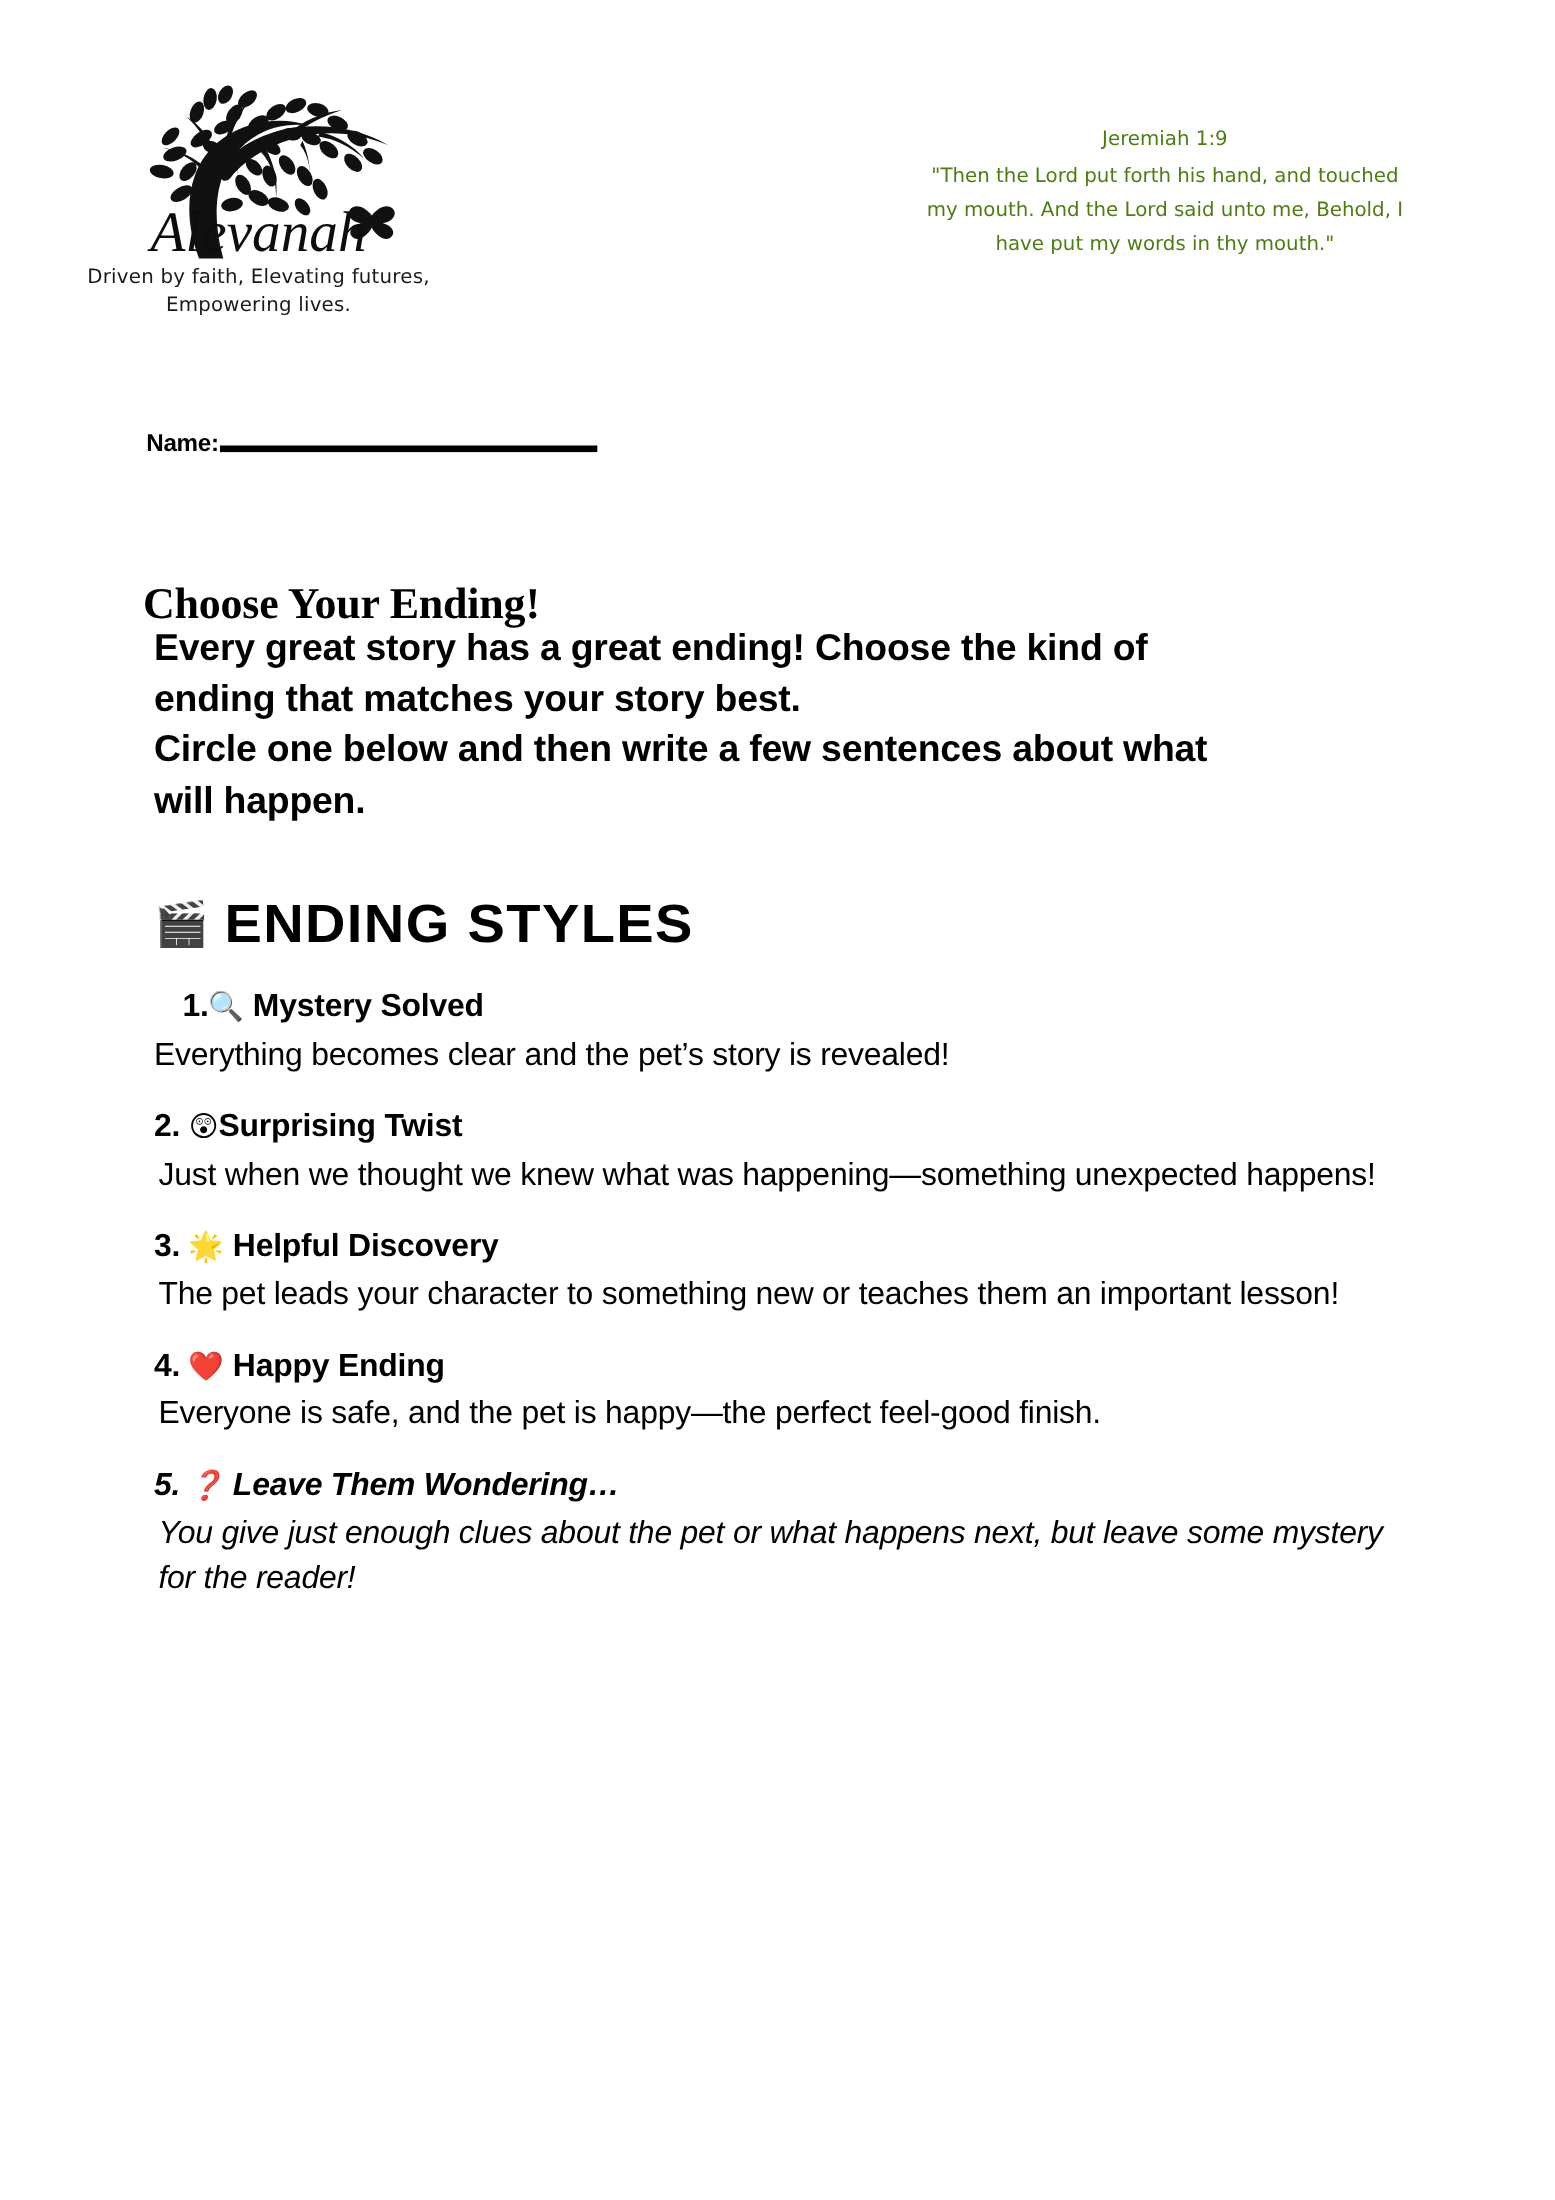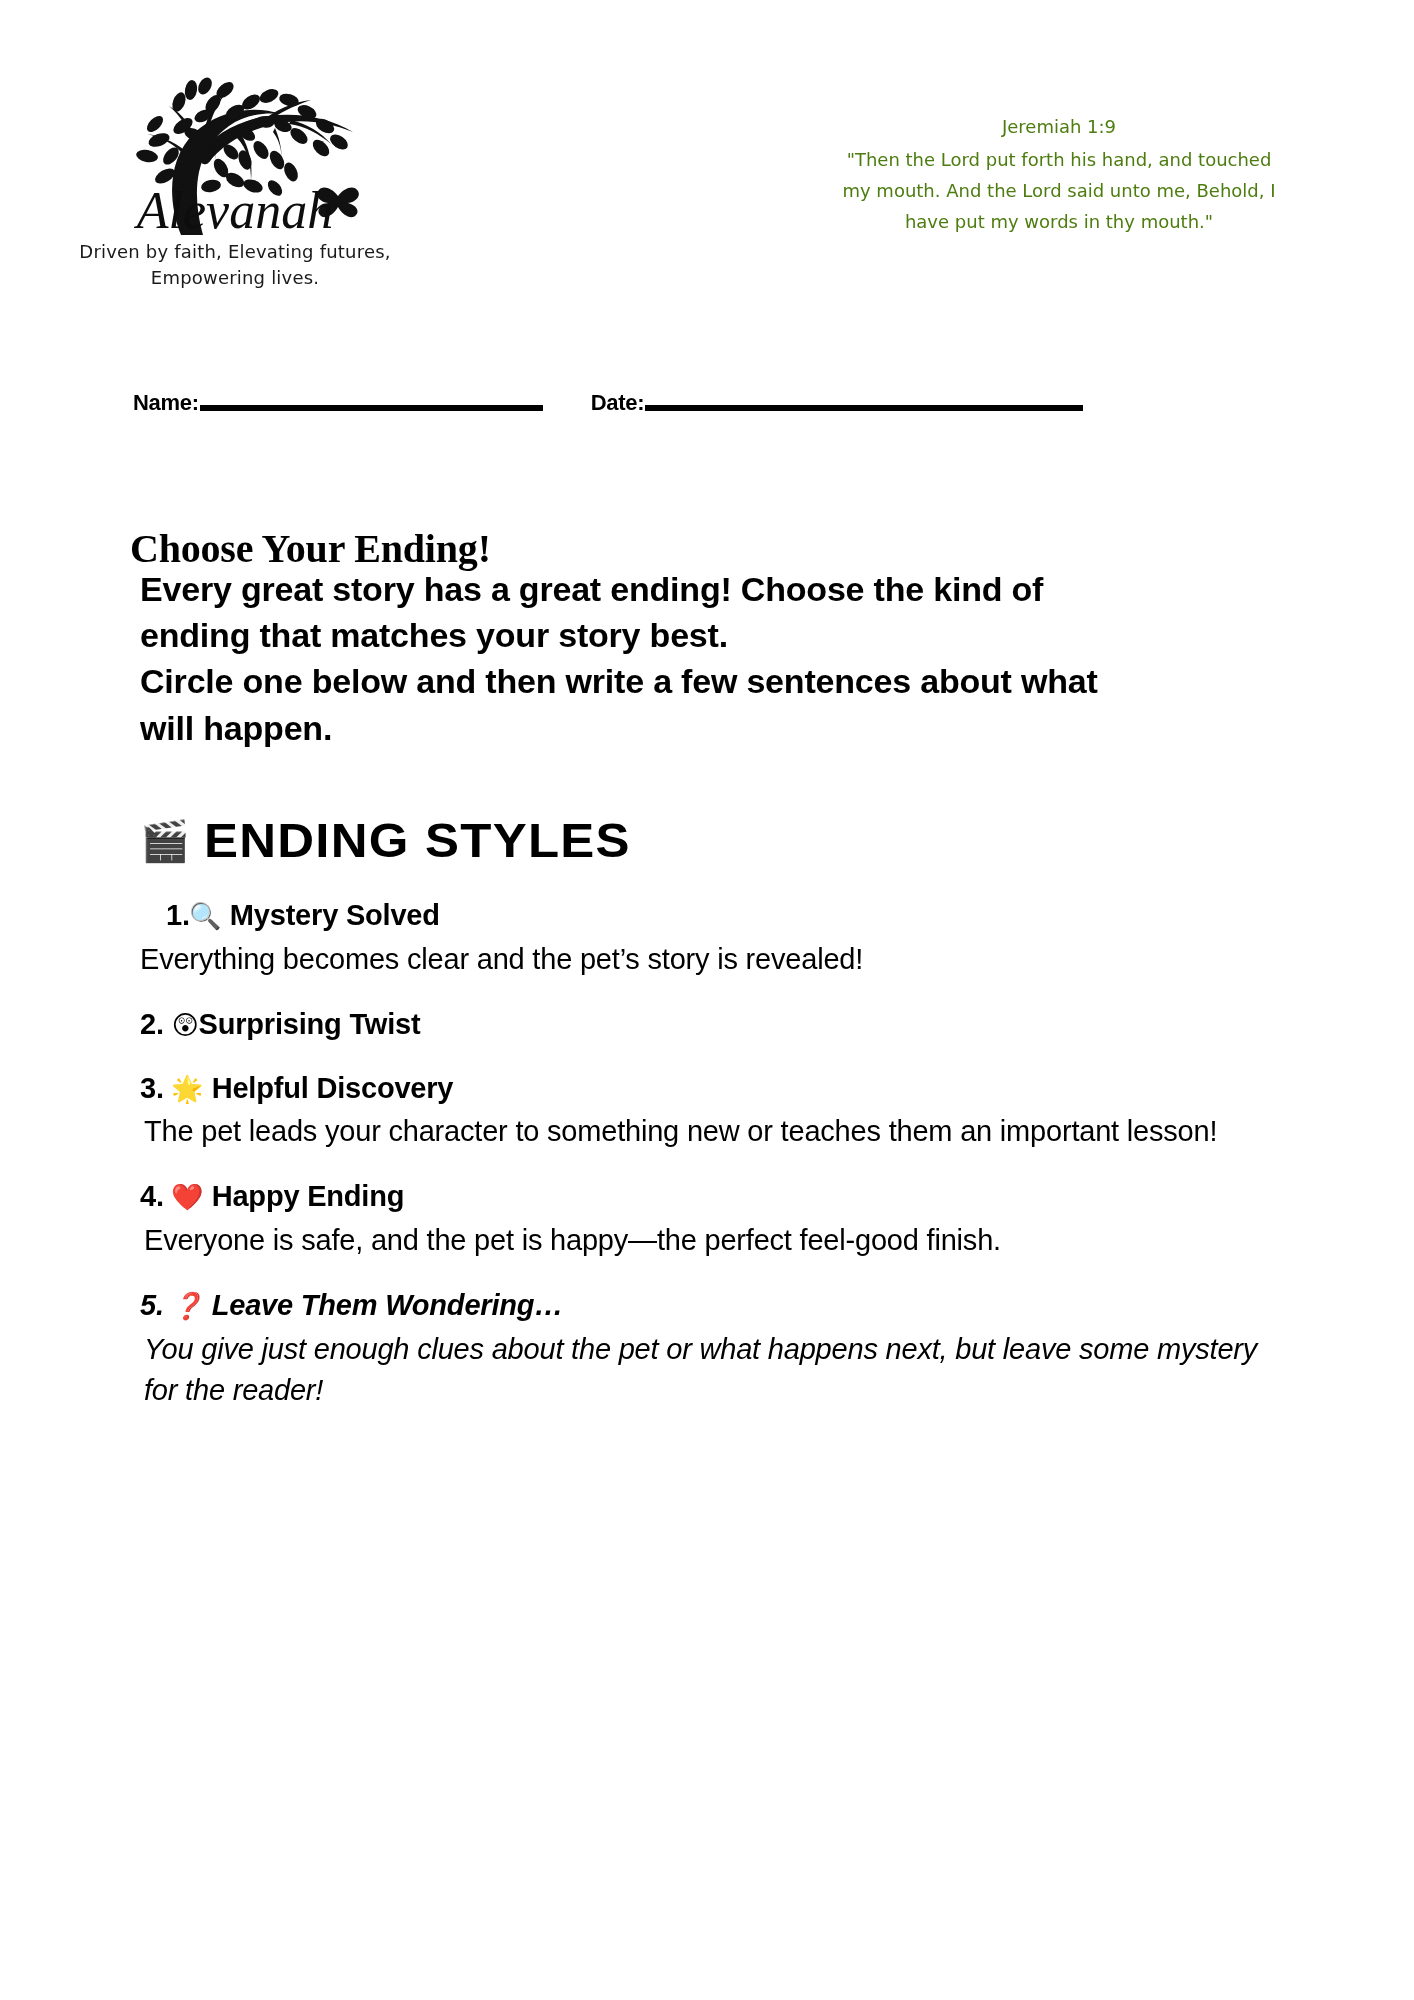--- a/index.html
+++ b/index.html
@@ -269,24 +269,20 @@
     <span class="verse-text">have put my words in thy mouth."</span>
   </div>
 </div>
 
 <div class="namedate-row">
   <div class="field">
     <span class="field-label">Name:</span>
     <span class="field-rule rule-name"></span>
   </div>
   <div class="field-gap"></div>
-  <div class="field">
-    <span class="field-label">Date:</span>
-    <span class="field-rule rule-date"></span>
-  </div>
 </div>
 
 <h1 class="sheet-title">Choose Your Ending!</h1>
 
 <div class="intro">
   <p>Every great story has a great ending! Choose the kind of</p>
   <p>ending that matches your story best.</p>
   <p>Circle one below and then write a few sentences about what</p>
   <p>will happen.</p>
 </div>
@@ -304,20 +300,21 @@
       <span class="label">Mystery Solved</span>
     </div>
     <div class="style-desc desc-indent-0">Everything becomes clear and the pet’s story is revealed!</div>
   </div>
 
   <div class="style-item">
     <div class="style-head indent-0">
       <span class="num">2.</span>
       <span class="emoji">😲</span><span class="label">Surprising Twist</span>
     </div>
+    <div class="style-desc desc-indent"> Just when we thought we knew what was happening—something unexpected happens!</div>
   </div>
 
   <div class="style-item">
     <div class="style-head indent-0">
       <span class="num">3.</span>
       <span class="emoji">🌟</span>
       <span class="label">Helpful Discovery</span>
     </div>
     <div class="style-desc desc-indent"> The pet leads your character to something new or teaches them an important lesson!</div>
   </div>

